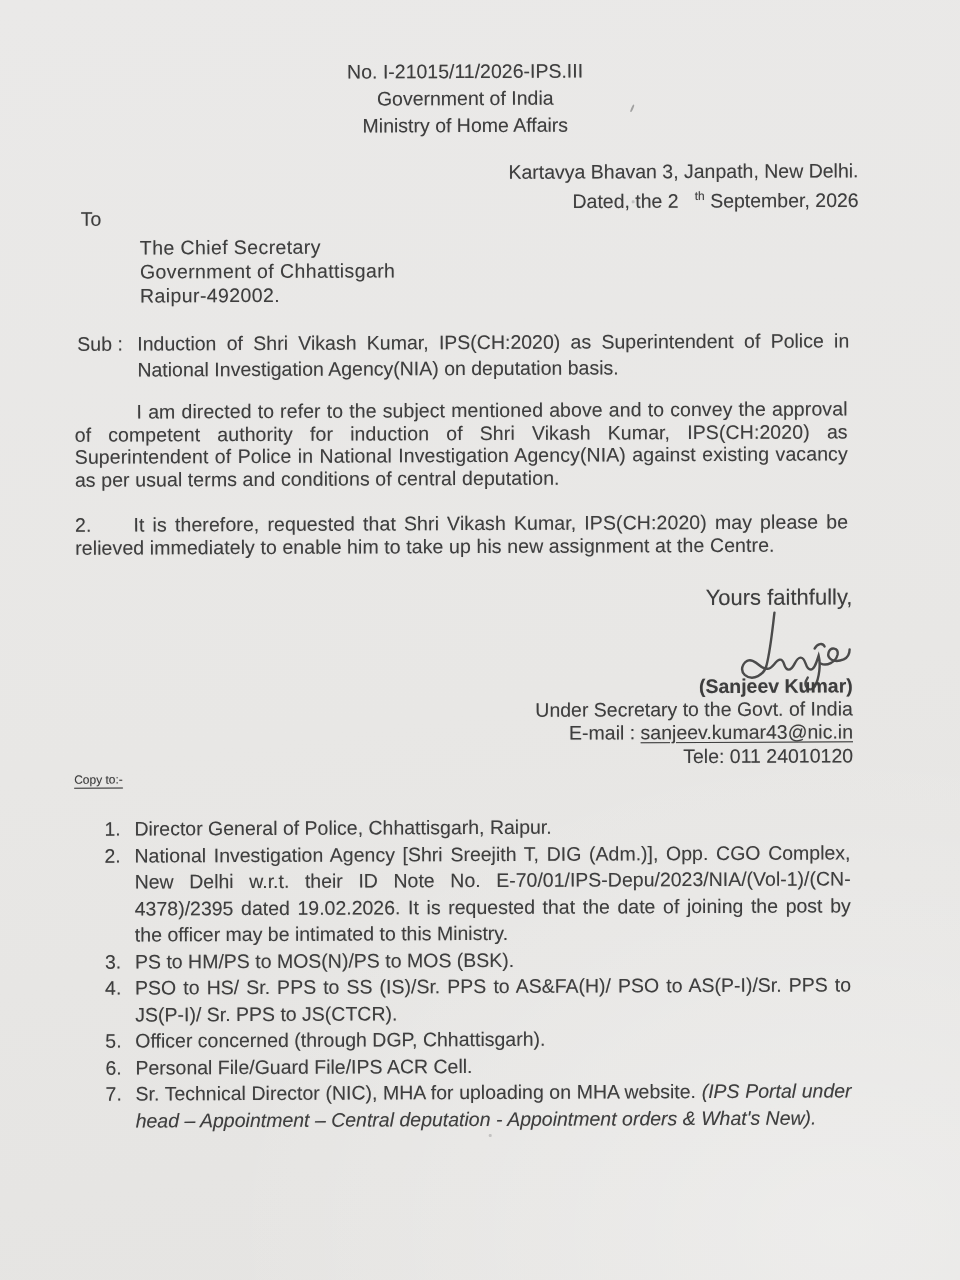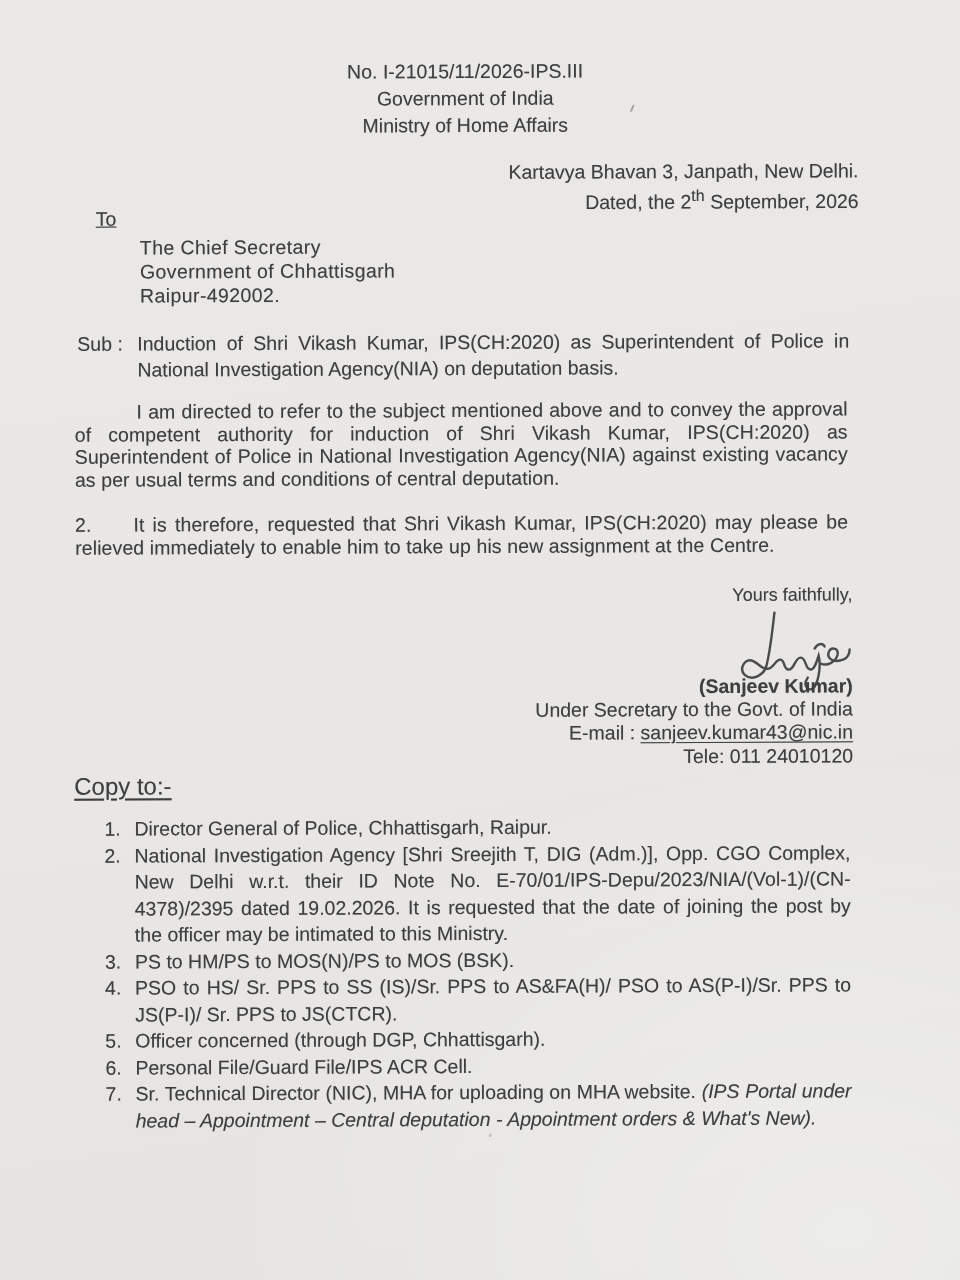--- a/index.html
+++ b/index.html
@@ -9,39 +9,39 @@
     color:#3e3e3e;
     background:
       radial-gradient(120% 70% at 88% 96%, rgba(255,255,255,0.30), rgba(255,255,255,0) 55%),
       linear-gradient(172deg,#eae9e8 0%,#e8e7e5 55%,#e5e4e2 100%);
   }
   .sheet{position:absolute;inset:0;transform:rotate(-0.25deg);transform-origin:50% 40%;}
   .blk{position:absolute;}
   .soft{text-shadow:0 0 0.7px rgba(70,70,70,0.38);}
   .header-center{top:58px;left:0;width:934px;text-align:center;font-size:19.5px;line-height:27px;}
   .addr-date{top:160px;right:100px;text-align:right;font-size:19.5px;line-height:24.5px;}
-  .addr-date sup{font-size:16px;}
-  .to-label{top:206px;left:97px;font-size:19.5px;text-decoration:underline;}
+  .addr-date sup{font-size:12px;margin-left:16px;}
+  .to-label{top:206px;left:82px;font-size:19.5px;}
   .recipient{top:234px;left:141px;font-size:19.5px;line-height:24px;letter-spacing:0.4px;}
   .subject{top:329px;left:78px;width:772px;display:flex;font-size:19.5px;line-height:26px;}
   .subject .slabel{width:60px;flex:0 0 60px;}
   .subject .stext{flex:1;text-align:justify;}
   .para{left:75px;width:773px;text-align:justify;font-size:19.5px;line-height:22.5px;letter-spacing:0.1px;}
   .para1{top:399px;text-indent:62px;}
   .para2{top:512px;}
   .tab{display:inline-block;width:42px;}
-  .closing{top:586px;right:108px;font-size:18px;}
+  .closing{top:586px;right:108px;font-size:22px;}
   .sig-svg{left:702px;top:608px;}
   .sig-line{right:108px;font-size:19.5px;text-align:right;}
   .sig-name{top:676px;font-weight:bold;}
   .sig-title{top:699px;}
   .sig-email{top:722px;}
   .sig-tele{top:746px;}
   .sig-email .uline{text-decoration:underline;text-underline-offset:3px;}
-  .copy-label{top:771px;left:73px;font-size:24px;text-decoration:underline;text-underline-offset:4px;}
+  .copy-label{top:771px;left:73px;font-size:12px;text-decoration:underline;text-underline-offset:4px;}
   .copy-list{top:814px;left:103px;width:746px;font-size:19.5px;line-height:26.5px;}
   .citem{display:flex;}
   .cnum{flex:0 0 30px;}
   .ctext{flex:1;text-align:justify;}
   .ctext i{font-style:italic;}
   .speck{position:absolute;background:#8a8a8a;border-radius:40%;}
   .speck1{left:633px;top:105px;width:2px;height:8px;transform:rotate(24deg);opacity:.75;}
   .speck2{left:633px;top:201px;width:3px;height:3px;opacity:.45;}
   .speck3{left:486px;top:1134px;width:3px;height:3px;opacity:.4;}
   sup{vertical-align:super;}

